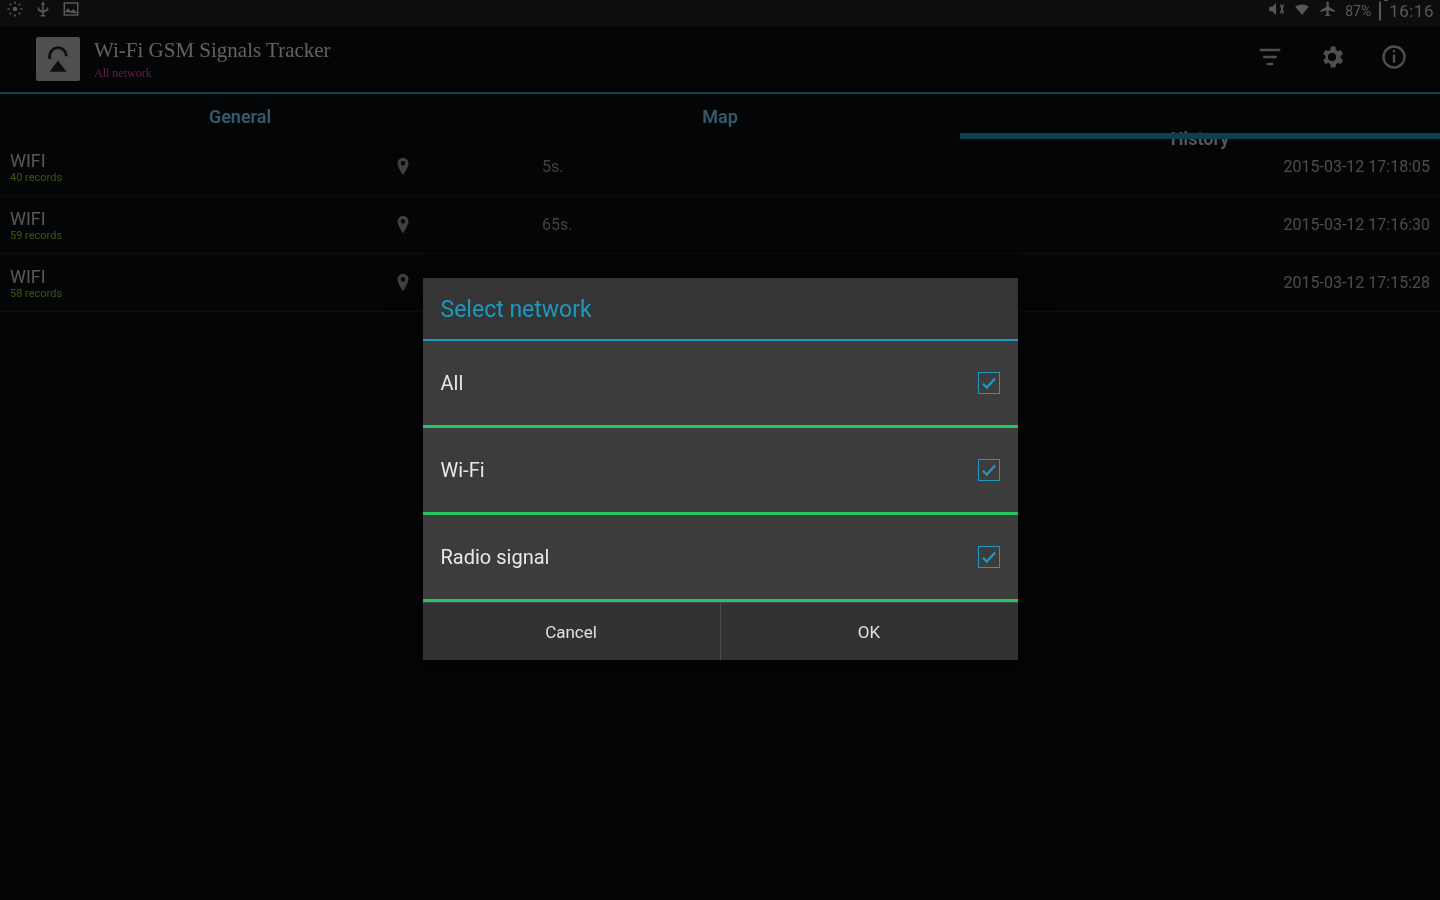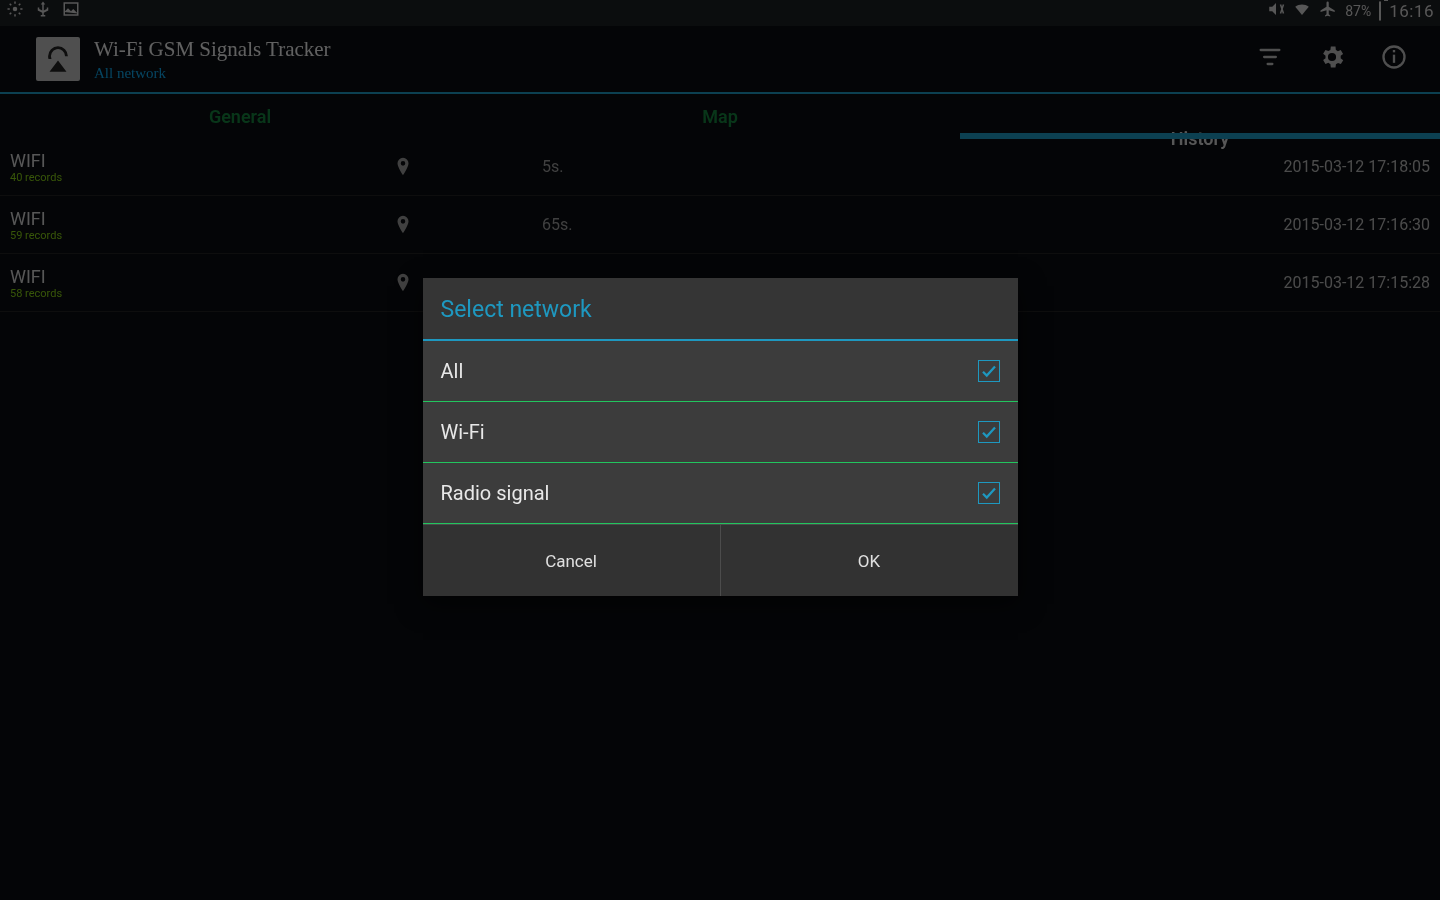--- a/index.html
+++ b/index.html
@@ -12,53 +12,53 @@
   .status-bar svg { width: 18px; height: 18px; fill: #cfcfcf; }
   .clock { font-size: 17px; letter-spacing: 0.5px; }
   .batt-txt { font-size: 14px; }
   
   
   .action-bar { height: 66px; display: flex; align-items: center; padding: 0 10px 0 36px; }
   .app-icon { width: 44px; height: 44px; background: #bdbdbd; border-radius: 2px; display: flex; align-items: center; justify-content: center; margin-right: 14px; }
   .app-icon svg { width: 34px; height: 34px; fill: #222; }
   .app-titles { display: flex; flex-direction: column; font-family: Liberation Serif, serif; }
   .app-title { font-size: 21px; color: #e6e6e6; }
-  .app-sub { font-size: 15px; color: #0ea5e9; margin-top: 3px; }
+  .app-sub { font-size: 12px; color: #ec4899; margin-top: 3px; }
   .action-buttons { margin-left: auto; display: flex; gap: 34px; align-items: center; padding-right: 22px; }
   .action-buttons svg { width: 28px; height: 28px; fill: #bdbdbd; }
   .action-btn { cursor: pointer; }
   
   
   .tabs { height: 46px; border-top: 2px solid #1e98c0; display: flex; }
-  .tab { flex: 1; display: flex; align-items: center; justify-content: center; font-size: 18px; font-weight: 600; color: #15803d; cursor: pointer; position: relative; }
+  .tab { flex: 1; display: flex; align-items: center; justify-content: center; font-size: 18px; font-weight: 600; color: #7dd3fc; cursor: pointer; position: relative; }
   .tab.active { color: #d0d0d0; margin-top: 44px; }
   .tab.active::after { content: ""; position: absolute; left: 0; right: 0; bottom: -1px; height: 6px; background: #1e98c0; }
   
   
   .rows { }
   .row { display: flex; align-items: center; height: 58px; border-bottom: 1px solid #222; padding: 0 8px; }
   .row-left { width: 360px; padding-left: 2px; }
   .row-title { font-size: 18px; color: #cfcfcf; }
   .row-sub { font-size: 11px; color: #84cc16; }
   .row-pin { width: 70px; display: flex; justify-content: center; }
   .row-pin svg { width: 22px; height: 24px; fill: #9a9a9a; }
   .row-dur { flex: 1; text-align: left; font-size: 16px; color: #9a9a9a; padding-left: 104px; }
   .row-time { font-size: 16px; color: #b4b4b4; padding-right: 2px; }
   
   
   .scrim { position: absolute; inset: 0; background: rgba(0,0,0,0.58); display: flex; align-items: flex-start; justify-content: center; }
   .dialog { width: 595px; background: #3c3c3c; margin-top: 278px; box-shadow: 0 8px 24px rgba(0,0,0,0.6); }
   .dialog-head { padding: 18px 29px 16px 18px; border-bottom: 2px solid #1e98c0; background: #353535; }
   .dialog-title { font-size: 23px; color: #1e98c0; }
-  .dlg-item { height: 61px; display: flex; align-items: center; padding: 8px 18px; border-bottom: 1px solid #22c55e; cursor: pointer; }
+  .dlg-item { height: 87px; display: flex; align-items: center; padding: 8px 18px; border-bottom: 3px solid #22c55e; cursor: pointer; }
   .dlg-item:last-of-type { border-bottom: none; }
   .dlg-label { font-size: 20px; color: #e8e8e8; flex: 1; }
   .chk { width: 22px; height: 22px; border: 1px solid #1e98c0; display: flex; align-items: center; justify-content: center; }
   .chk svg { width: 18px; height: 18px; stroke: #1e98c0; stroke-width: 3; fill: none; }
-  .dlg-buttons { display: flex; height: 72px; background: #323232; border-top: 1px solid #4c4c4c; }
+  .dlg-buttons { display: flex; height: 58px; background: #323232; border-top: 1px solid #4c4c4c; }
   .dlg-btn { flex: 1; display: flex; align-items: center; justify-content: center; font-size: 17px; color: #e0e0e0; cursor: pointer; }
   .dlg-sep { width: 1px; background: #4c4c4c; }
   
   .batt-icon { width: 14px; height: 18px; border: 1px solid #cfcfcf; position: relative; border-radius: 1px; }
   .batt-icon::before { content:""; position:absolute; top:-3px; left:4px; width:4px; height:2px; background:#cfcfcf; }
   .batt-fill { position:absolute; left:1px; right:1px; bottom:1px; height:30%; background:#e05050; }
 </style>
 </head>
 <body>
 

